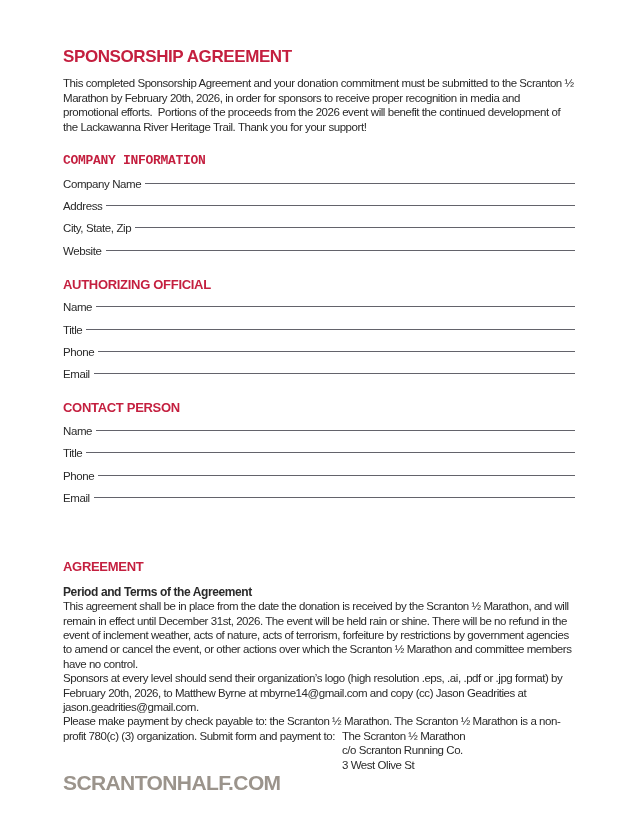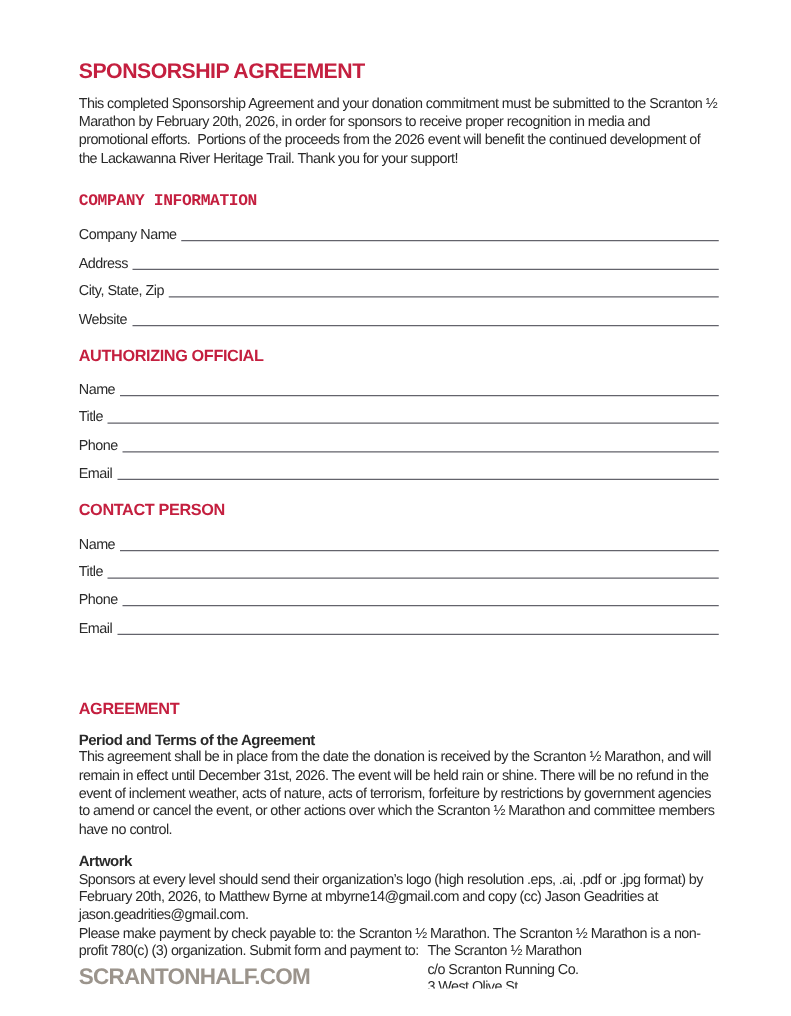--- a/index.html
+++ b/index.html
@@ -33,21 +33,21 @@
     margin: 14px 0 5px 0;
     font-size: 13px;
     font-weight: bold;
     letter-spacing: -0.3px;
     color: #c41f3f;
   }
   .section-heading.first { margin-top: 19px; font-family: Liberation Mono, monospace; }
   .section-heading.agreement-gap { margin-top: 49px; margin-bottom: 0; }
   .field-row {
     display: flex;
-    align-items: flex-end;
+    align-items: center;
     height: 22.4px;
     font-size: 11.5px;
     letter-spacing: -0.4px;
   }
   .field-label { flex: 0 0 auto; line-height: 13px; }
   .fill-line {
     flex: 1 1 auto;
     margin-left: 4px;
     margin-bottom: 2px;
     border-bottom: 1px solid #63636b;
@@ -69,21 +69,21 @@
   .addr-block {
     display: inline-block;
     vertical-align: top;
     margin-left: 7px;
     white-space: normal;
   }
   .site-footer {
     position: absolute;
     left: 63px;
     top: 771px;
-    font-size: 18px;
+    font-size: 21px;
     font-weight: bold;
     letter-spacing: -0.6px;
     color: #9b948c;
   }
 </style>
 </head>
 <body>
 
 <div class="page">
 
@@ -143,20 +143,19 @@
   <div class="field-row">
     <span class="field-label">Email</span>
     <span class="fill-line"></span>
   </div>
 
   <h2 class="section-heading agreement-gap">AGREEMENT</h2>
 
   <p class="sub-title">Period and Terms of the Agreement</p>
   <p class="body-para">This agreement shall be in place from the date the donation is received by the Scranton ½ Marathon, and will remain in effect until December 31st, 2026. The event will be held rain or shine. There will be no refund in the event of inclement weather, acts of nature, acts of terrorism, forfeiture by restrictions by government agencies to amend or cancel the event, or other actions over which the Scranton ½ Marathon and committee members have no control.</p>
 
-  <p class="sub-title">Artwork</p>
   <p class="body-para">Sponsors at every level should send their organization’s logo (high resolution .eps, .ai, .pdf or .jpg format) by February 20th, 2026, to Matthew Byrne at mbyrne14@gmail.com and copy (cc) Jason Geadrities at jason.geadrities@gmail.com.</p>
 
   <p class="body-para"><span>Please make payment by check payable to: the Scranton ½ Marathon. The Scranton ½ Marathon is a non-profit 780(c) (3) organization. Submit form and payment to:</span><span class="addr-block"><span>The Scranton ½ Marathon</span><br><span>c/o Scranton Running Co.</span><br><span>3 West Olive St</span><br></span></p>
 
   <div class="site-footer">SCRANTONHALF.COM</div>
 
 </div>
 
 </body></html>

